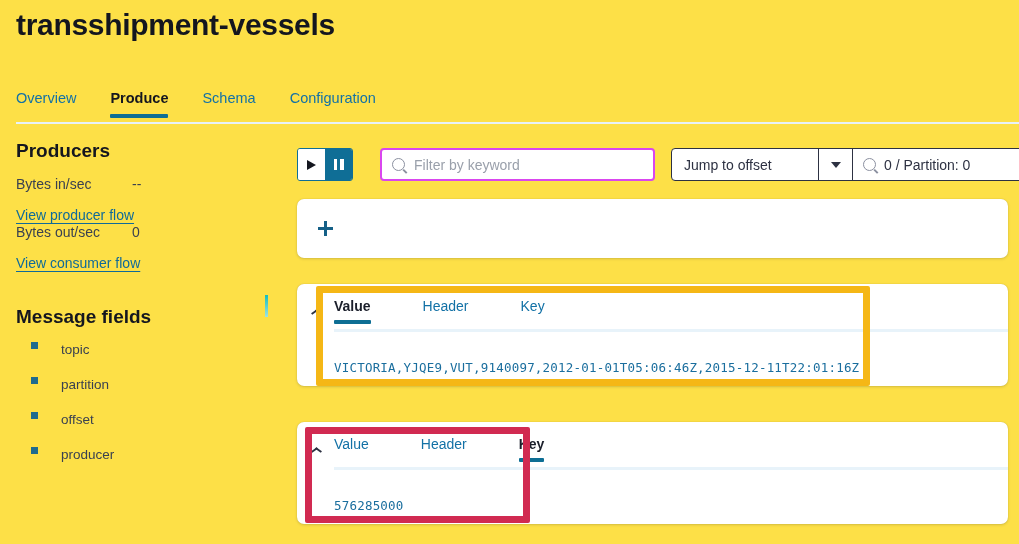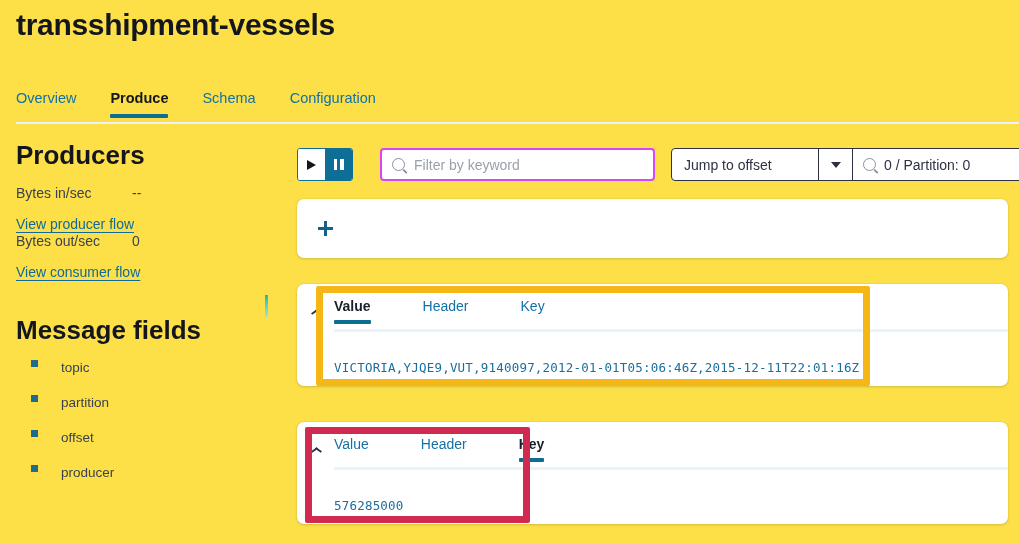--- a/index.html
+++ b/index.html
@@ -37,21 +37,21 @@
   }
   .tab:first-child.active::after { left: 0; }
   .tabrule {
     position: absolute; left: 16px; right: 0; top: 122px;
     height: 2px; background: #e8f2f8;
   }
 
   
   .sidebar { position: absolute; left: 16px; top: 140px; width: 250px; }
   .side-h {
-    font-size: 26px; font-weight: bold; color: #14161f;
+    font-size: 19px; font-weight: bold; color: #14161f;
     margin: 0 0 14px 0;
   }
   .side-h.mt { margin-top: 34px; }
   .stat-row {
     display:flex; align-items:center; font-size:14px; color:#3a4150;
     margin-bottom: 14px;
   }
   .stat-label { width: 116px; }
   .stat-value { color:#3a4150; }
   .side-link {

